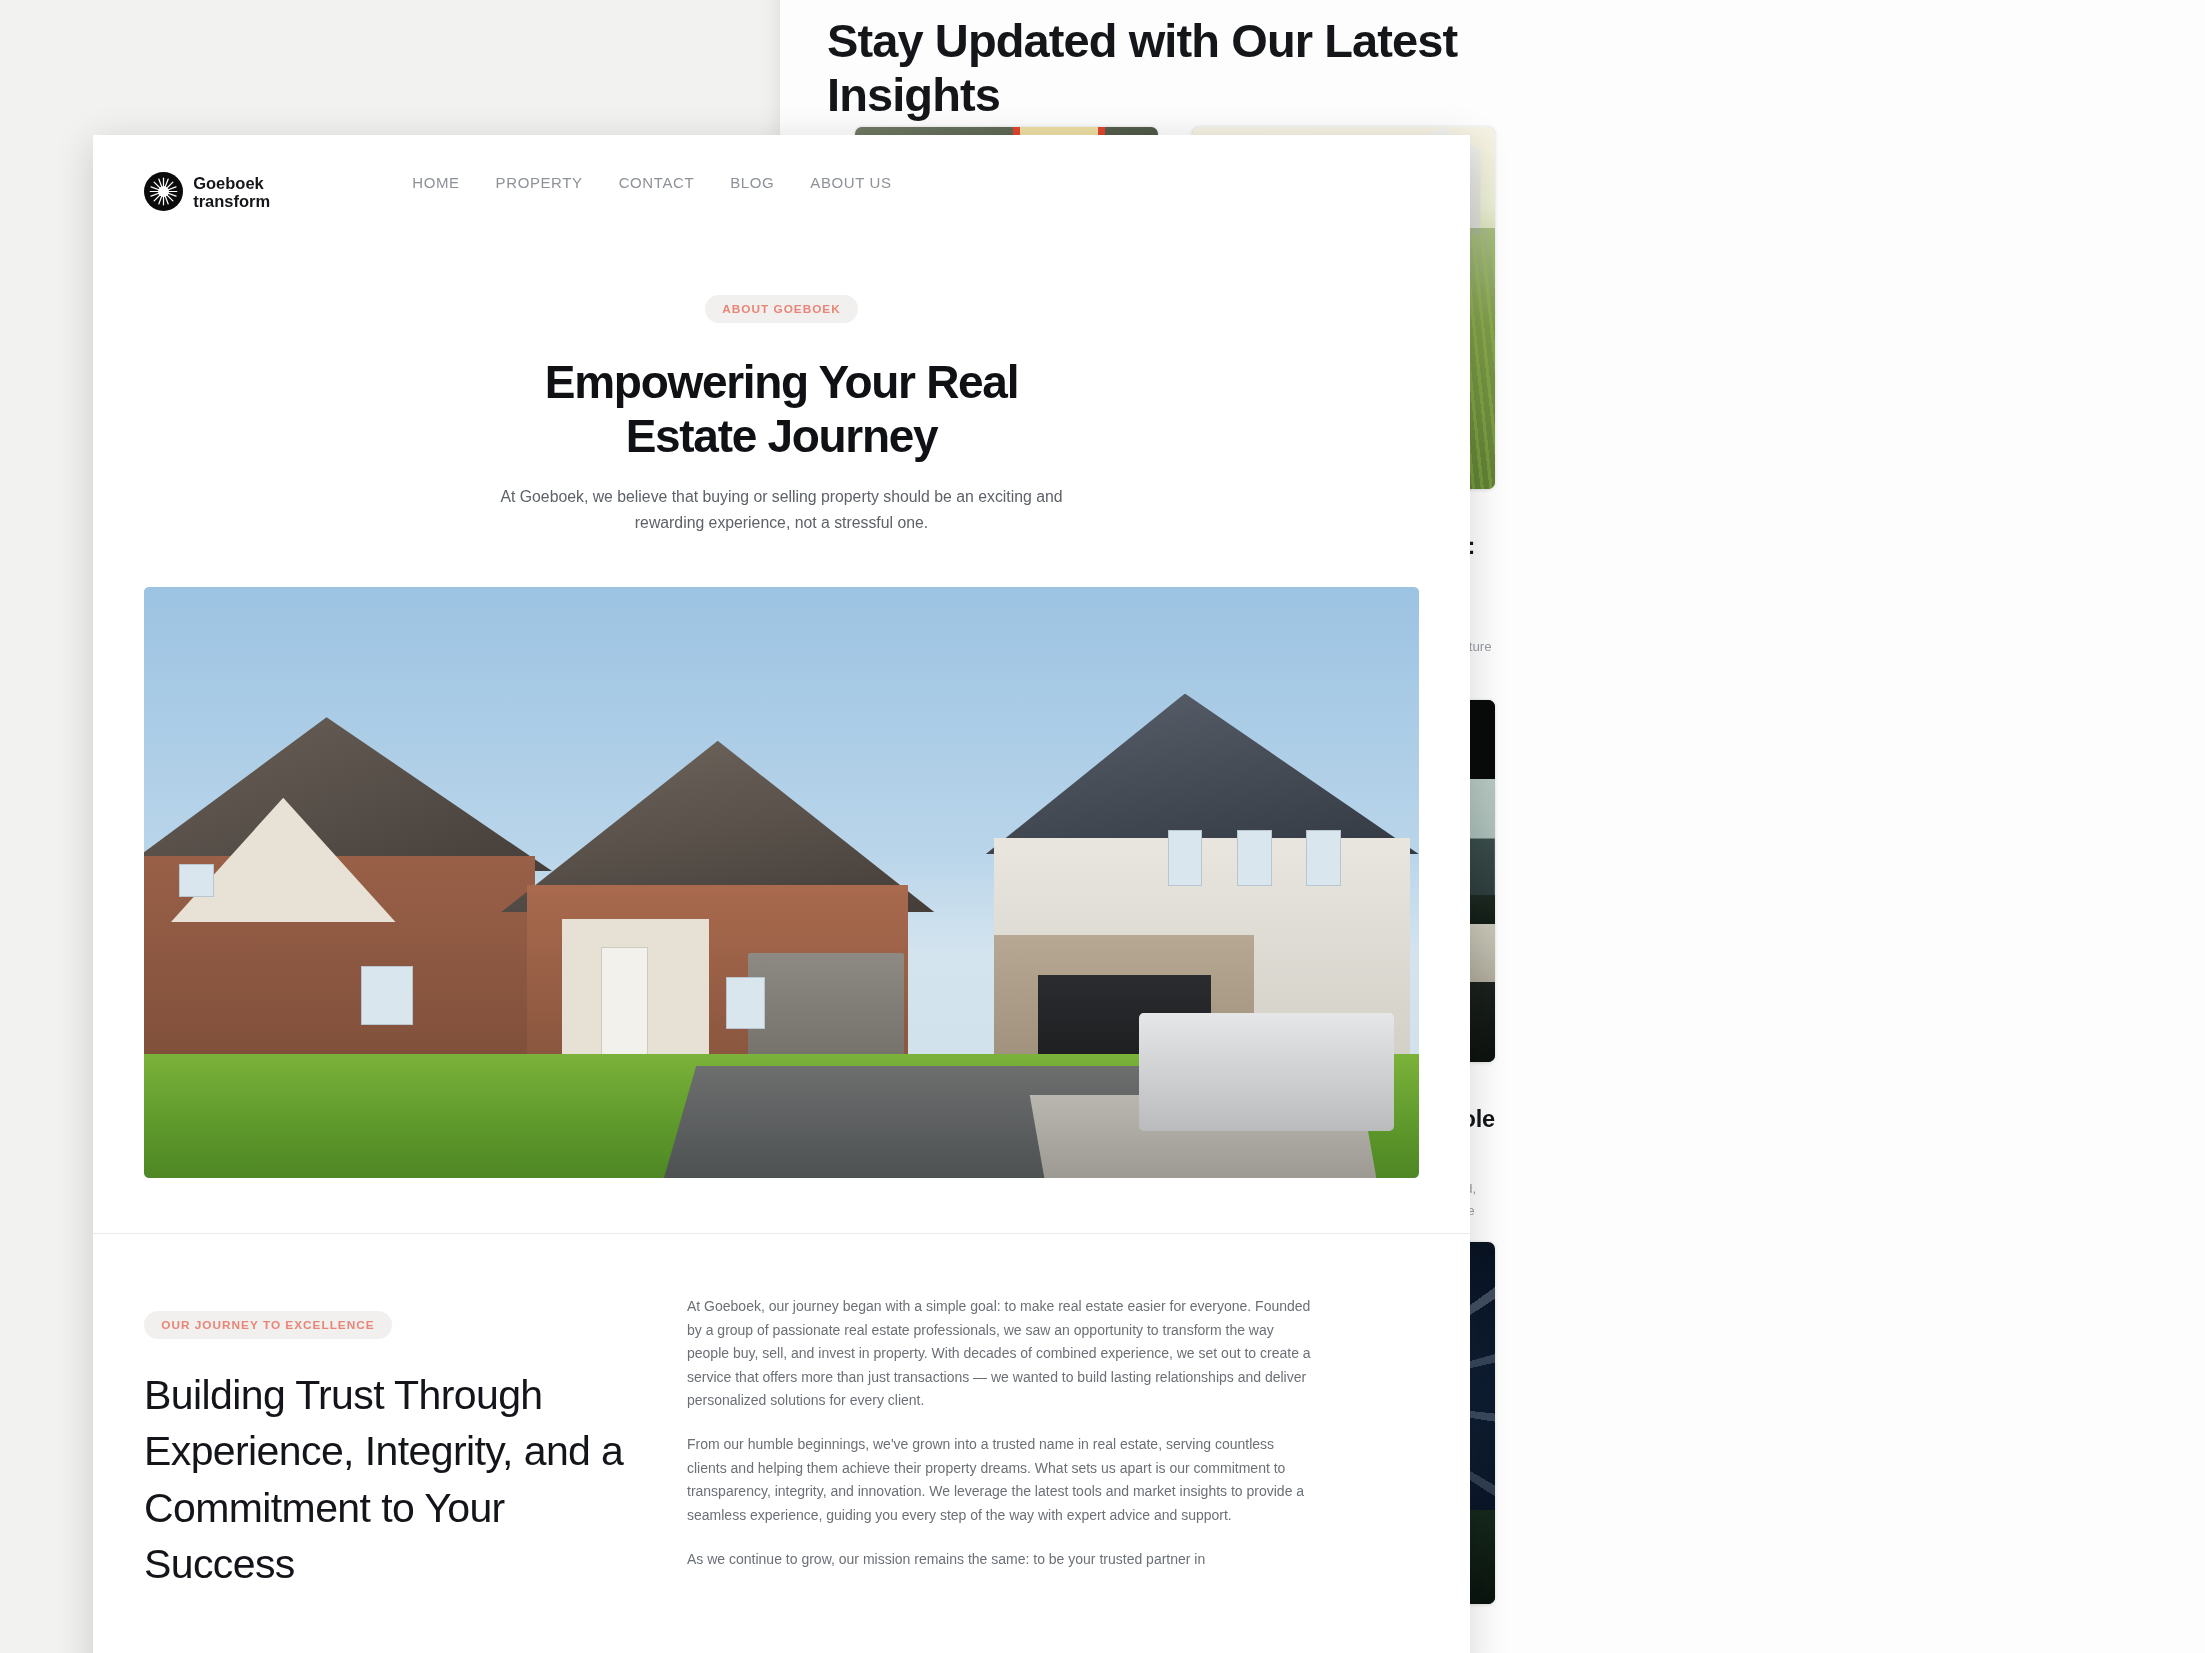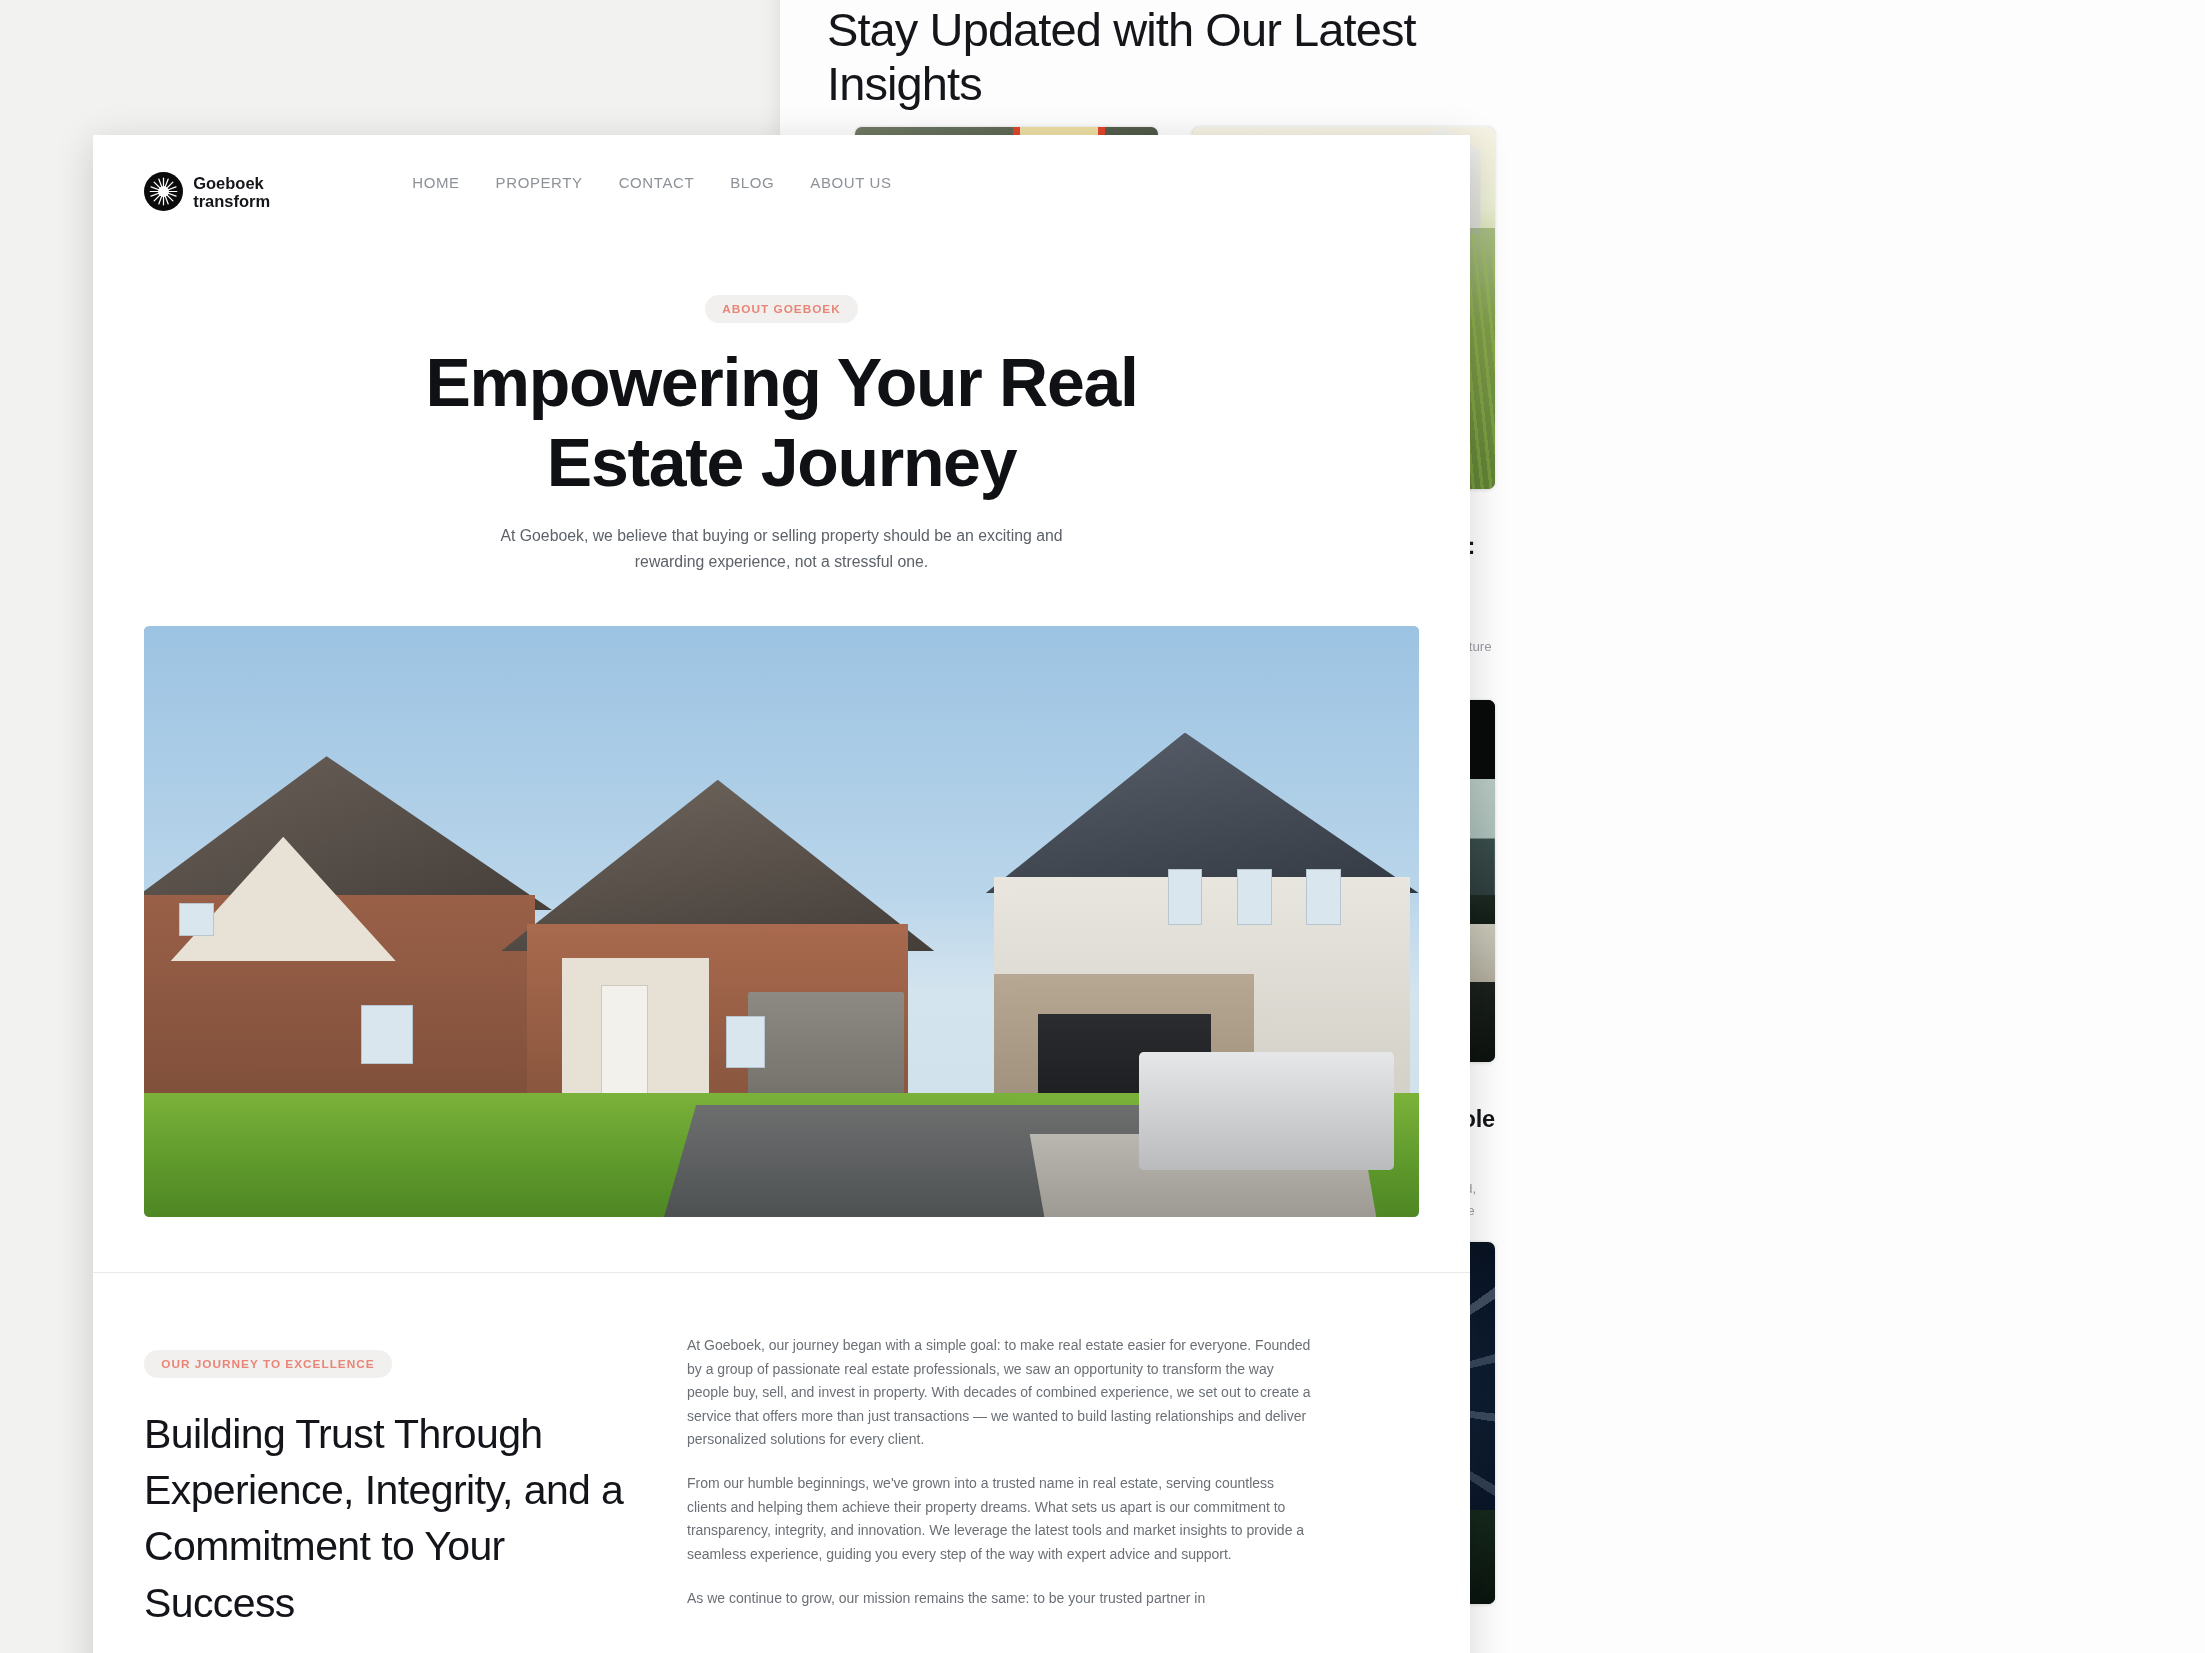--- a/index.html
+++ b/index.html
@@ -10,22 +10,22 @@
     position:relative;
   }
 
   
   #insights-panel {
     position:absolute; left:780px; top:-31.5px; width:1426px; height:1685px;
     background:#fdfdfd;
     box-shadow:0 3.2px 22px rgba(0,0,0,.10);
   }
   #insights-heading {
-    position:absolute; left:47px; top:34px; width:677px;
-    font-size:47px; line-height:1.17; font-weight:400; color:#14161a;
+    position:absolute; left:47px; top:45px; width:677px;
+    font-size:47px; line-height:1.17; font-weight:700; color:#14161a;
     letter-spacing:-0.9px;
   }
 
   
   #blog-grid {
     position:absolute; left:75px; top:158px; width:646px;
     display:grid; grid-template-columns:1fr 1fr; column-gap:27.6px;
   }
   .blog-col { display:flex; flex-direction:column; }
   .blog-card { margin-bottom:20.5px; }
@@ -184,22 +184,22 @@
   }
 
   
   #hero { text-align:center; padding:65px 0 0 0; }
   .pill {
     display:inline-block; background:#f1f0ef; color:#e98576;
     border-radius:79px; padding:7px 17.3px; font-size:11.8px;
     font-weight:600; letter-spacing:1px;
   }
   #hero-title {
-    font-size:68px; line-height:1.18; font-weight:700; color:#0f1114;
-    letter-spacing:-1.3px; margin-top:19px;
+    font-size:46px; line-height:1.18; font-weight:700; color:#0f1114;
+    letter-spacing:-1.3px; margin-top:32px;
   }
   #hero-sub {
     margin:20.5px auto 0; width:622px; font-size:15.8px; line-height:1.62; color:#5d6269;
   }
 
   
   #hero-image {
     margin:52px 51px 0 51px; height:591px; border-radius:5.5px; overflow:hidden;
     position:relative; background:#9fc3dd;
   }

